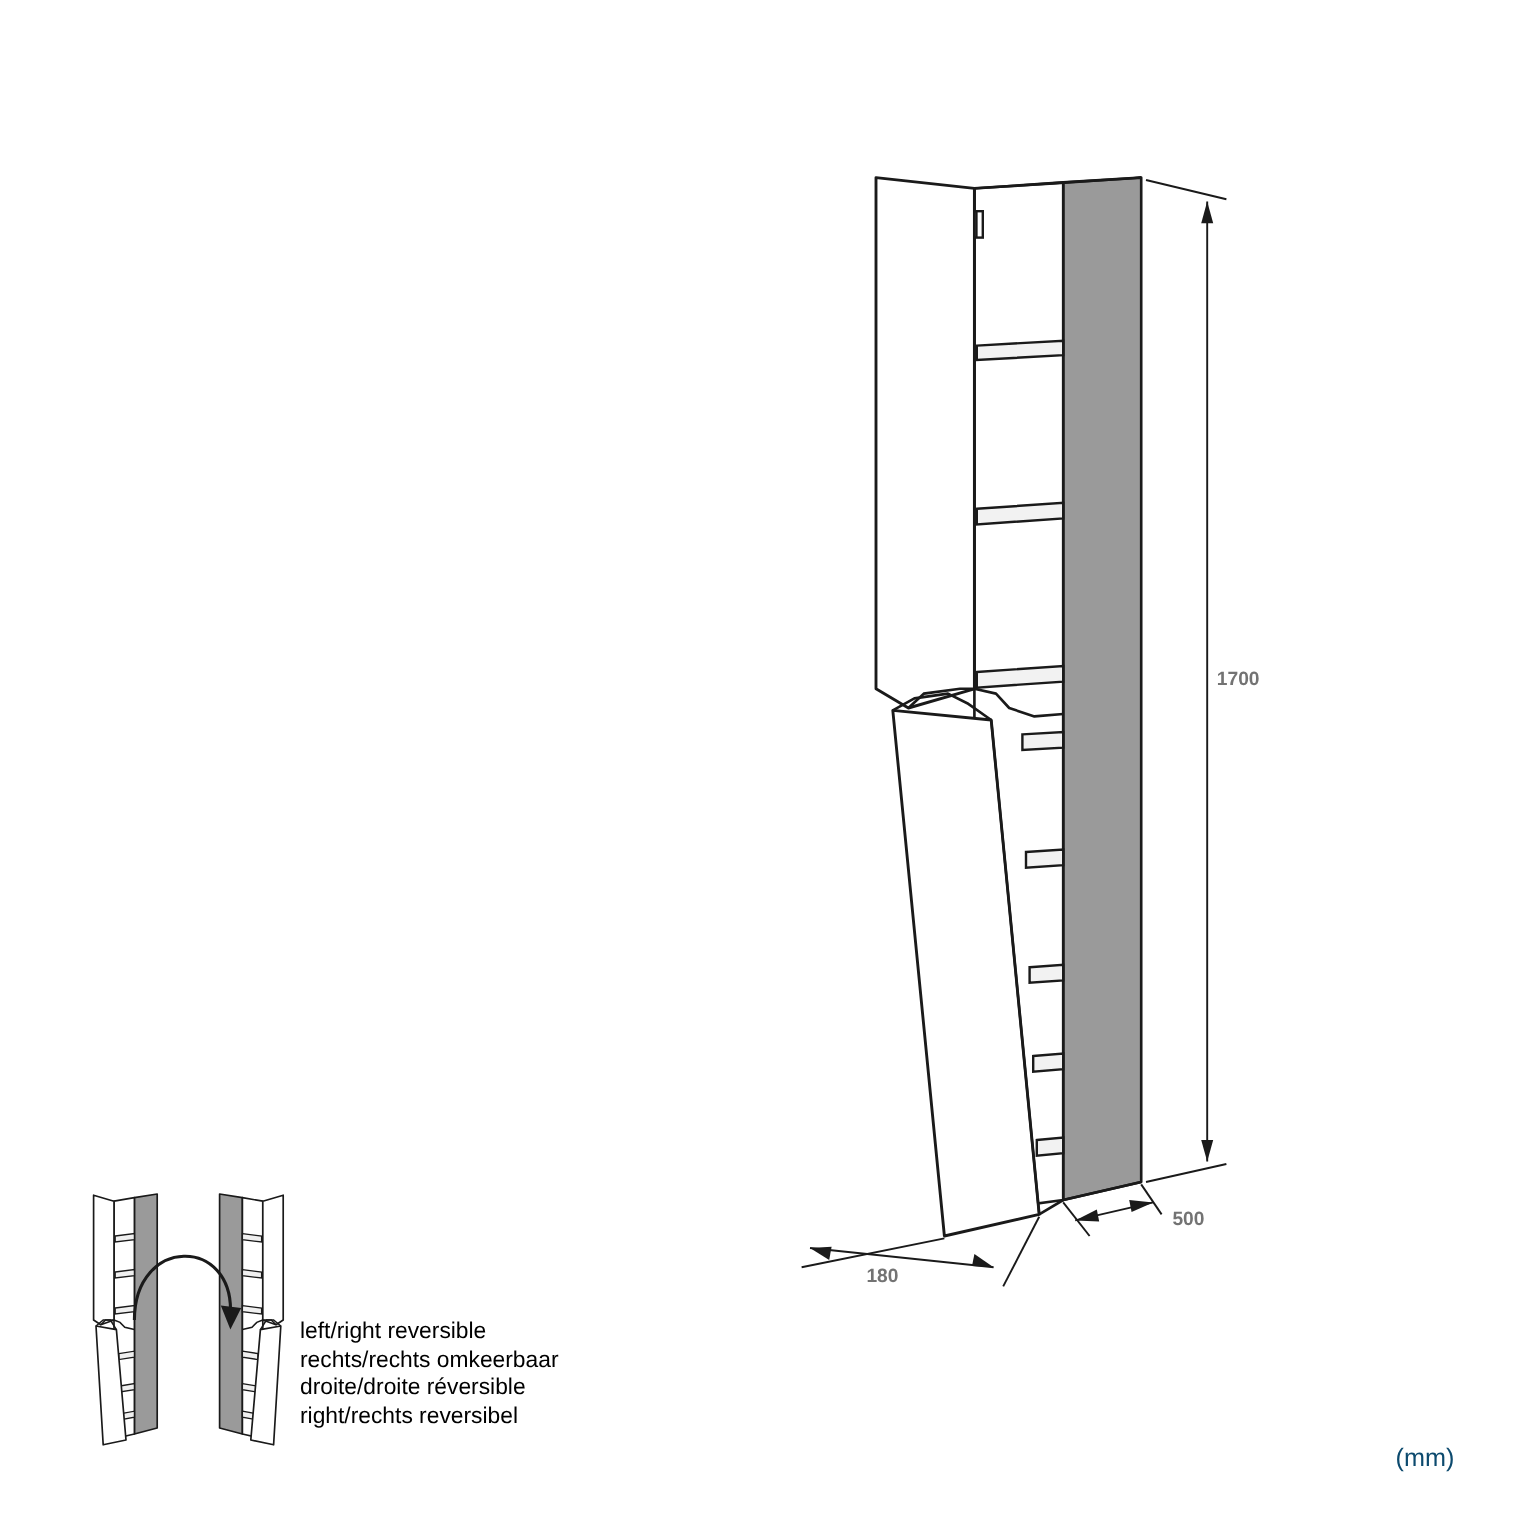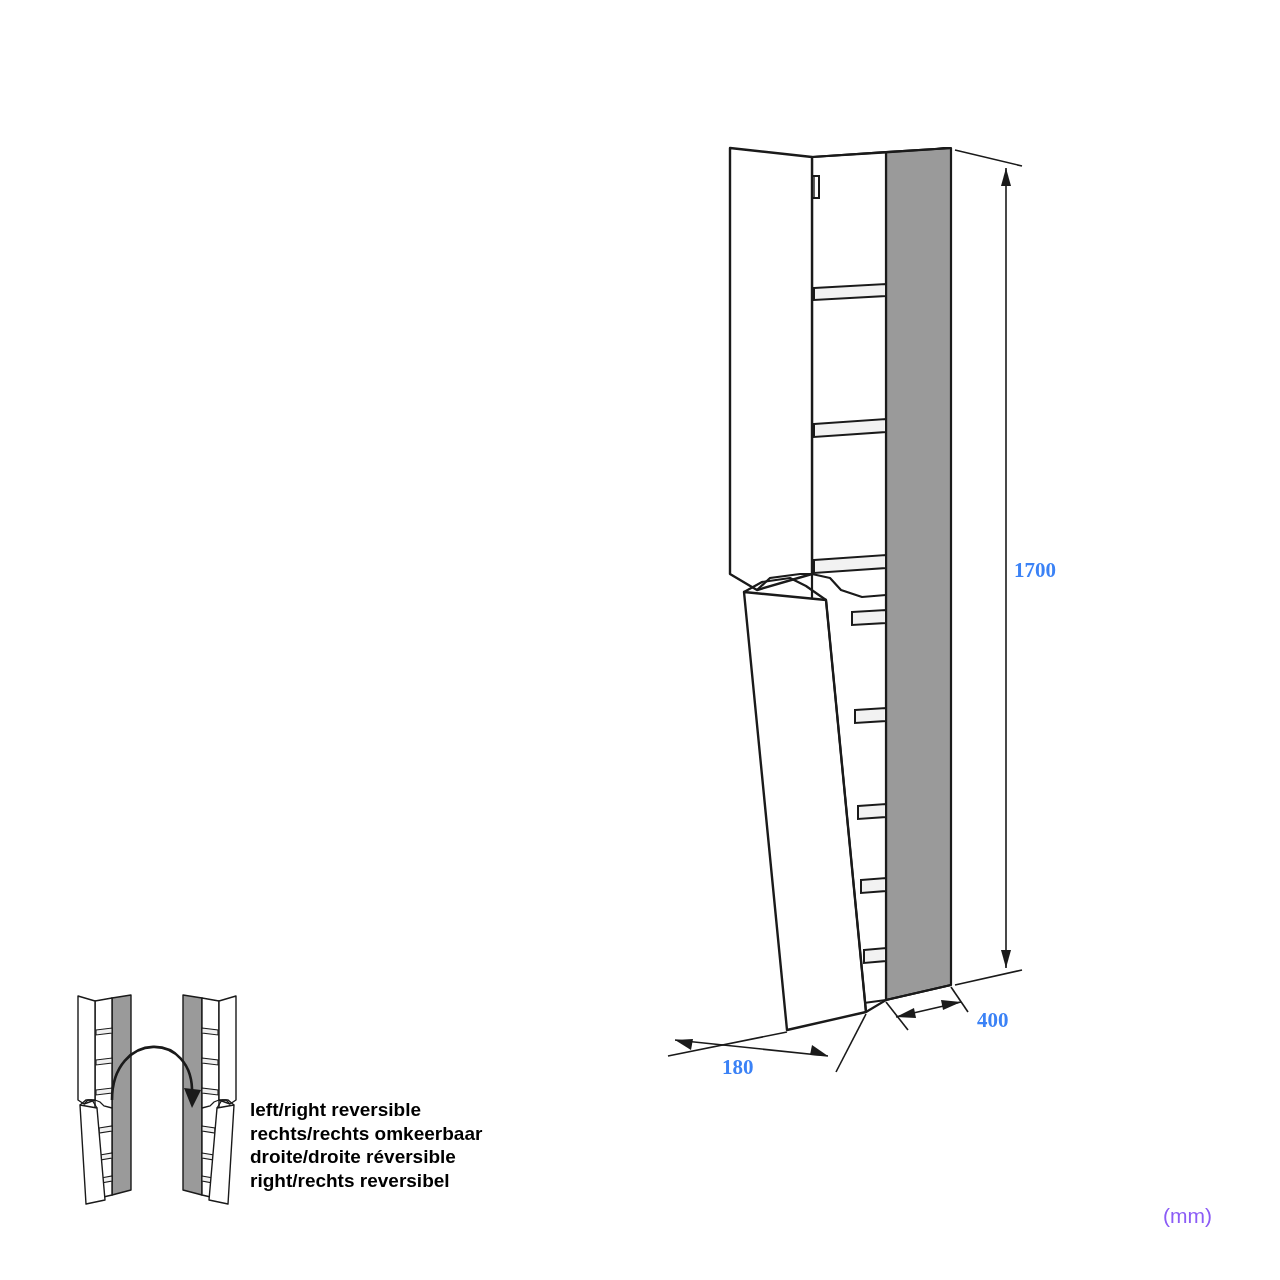--- a/index.html
+++ b/index.html
@@ -16,57 +16,56 @@
     overflow: hidden;
   }
   #canvas {
     position: absolute;
     inset: 0;
     width: 1280px;
     height: 1280px;
   }
   .dim-label {
     position: absolute;
-    font-family: Liberation Serif, serif;
+    font-family: Liberation Sans, sans-serif;
     font-weight: bold;
-    font-size: 21px;
-    color: #3b82f6;
+    font-size: 16px;
+    color: #737373;
     white-space: nowrap;
   }
   #dim-height-label {
     left: 1014px;
     top: 558px;
   }
   #dim-depth-label {
     left: 977px;
     top: 1008px;
   }
   #dim-width-label {
     left: 722px;
     top: 1055px;
   }
   #unit-label {
     position: absolute;
     left: 1163px;
     top: 1204px;
     font-size: 21px;
     font-family: "Liberation Sans", sans-serif;
-    color: #8b5cf6;
+    color: #0c4a6e;
     white-space: nowrap;
   }
   #reversible-text {
     position: absolute;
     left: 250px;
     top: 1098px;
     font-size: 19px;
     line-height: 23.5px;
     font-family: "Liberation Sans", sans-serif;
     color: #000000;
     white-space: nowrap;
-    font-weight: bold;
   }
   #reversible-text div {
     margin: 0;
     padding: 0;
   }
 </style>
 </head>
 <body>
 
 <svg id="canvas" viewBox="0 0 1280 1280" xmlns="http://www.w3.org/2000/svg">
@@ -174,21 +173,21 @@
       <path d="M 234,1105 L 228,1100 L 222,1100 L 217,1108" fill="none" stroke="#1a1a1a" stroke-width="1.3"></path>
     </g>
 
     <path d="M 112,1100 C 112,1030 195,1030 192,1095" fill="none" stroke="#1a1a1a" stroke-width="2.6"></path>
     <polygon points="192,1108 184,1088 201,1090" fill="#1a1a1a" stroke="none"></polygon>
   </g>
 </svg>
 
 <div class="dim-label" id="dim-height-label">1700</div>
 
-<div class="dim-label" id="dim-depth-label">400</div>
+<div class="dim-label" id="dim-depth-label">500</div>
 
 <div class="dim-label" id="dim-width-label">180</div>
 
 <div id="unit-label">(mm)</div>
 
 <div id="reversible-text">
   <div>left/right reversible</div>
   <div>rechts/rechts omkeerbaar</div>
   <div>droite/droite réversible</div>
   <div>right/rechts reversibel</div>

